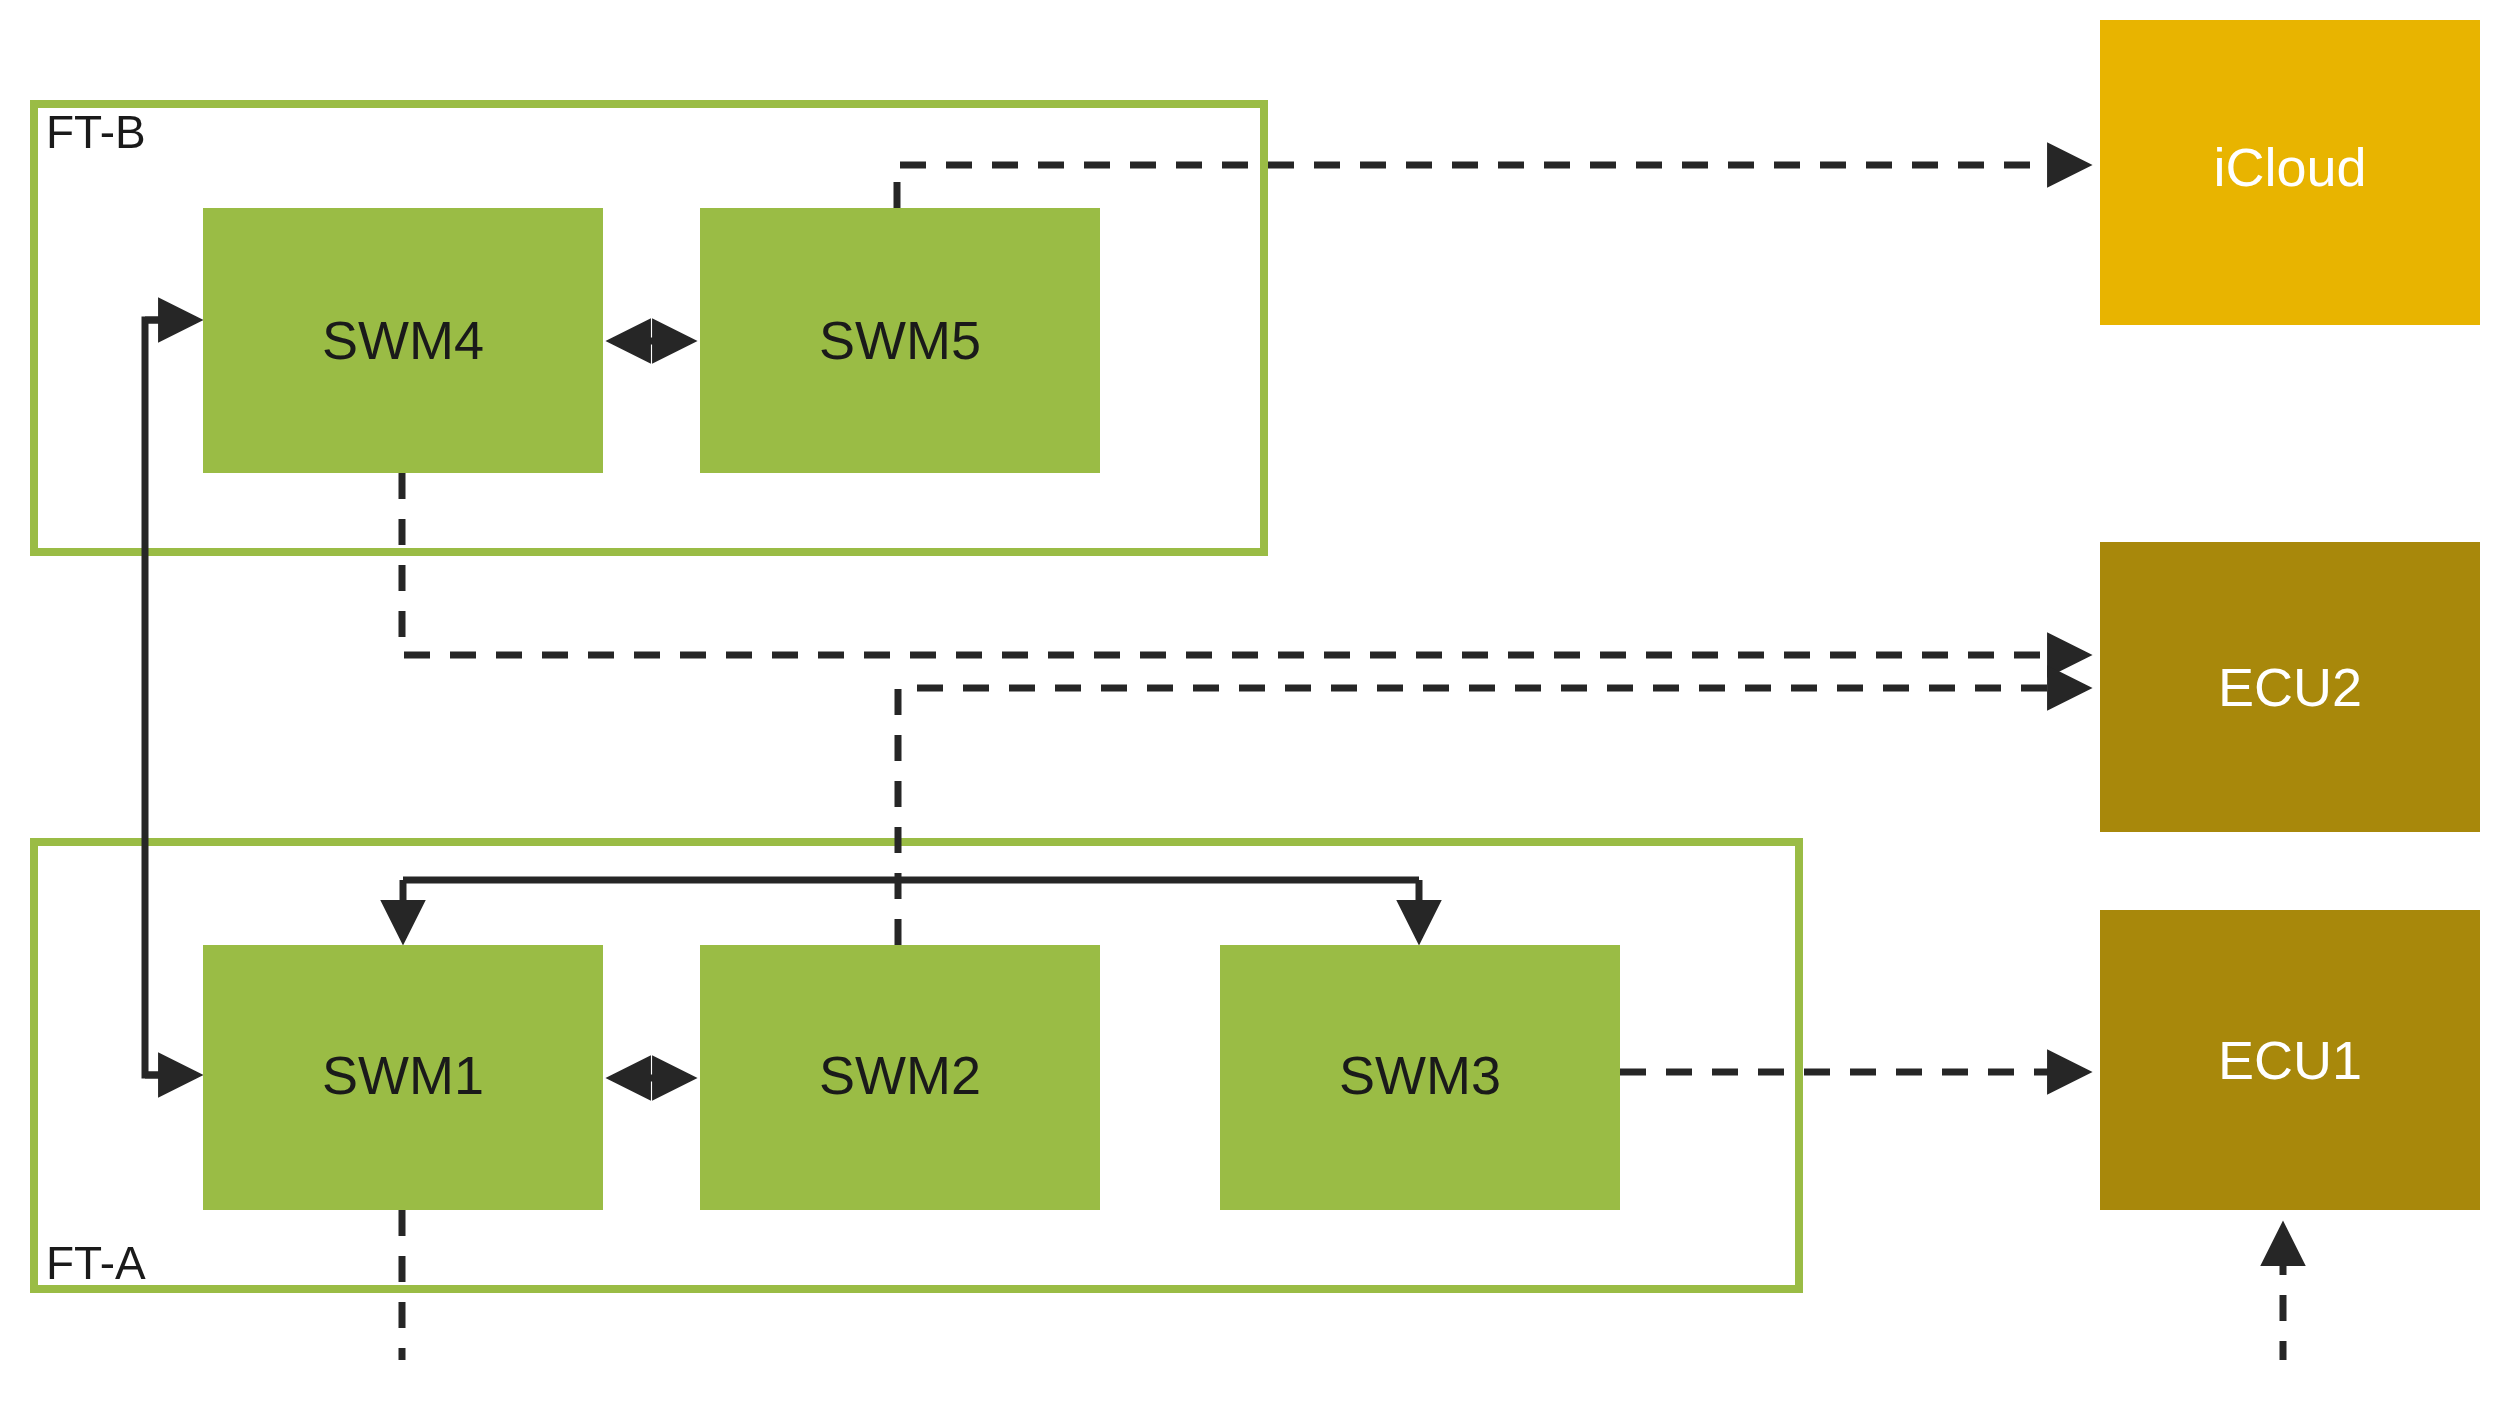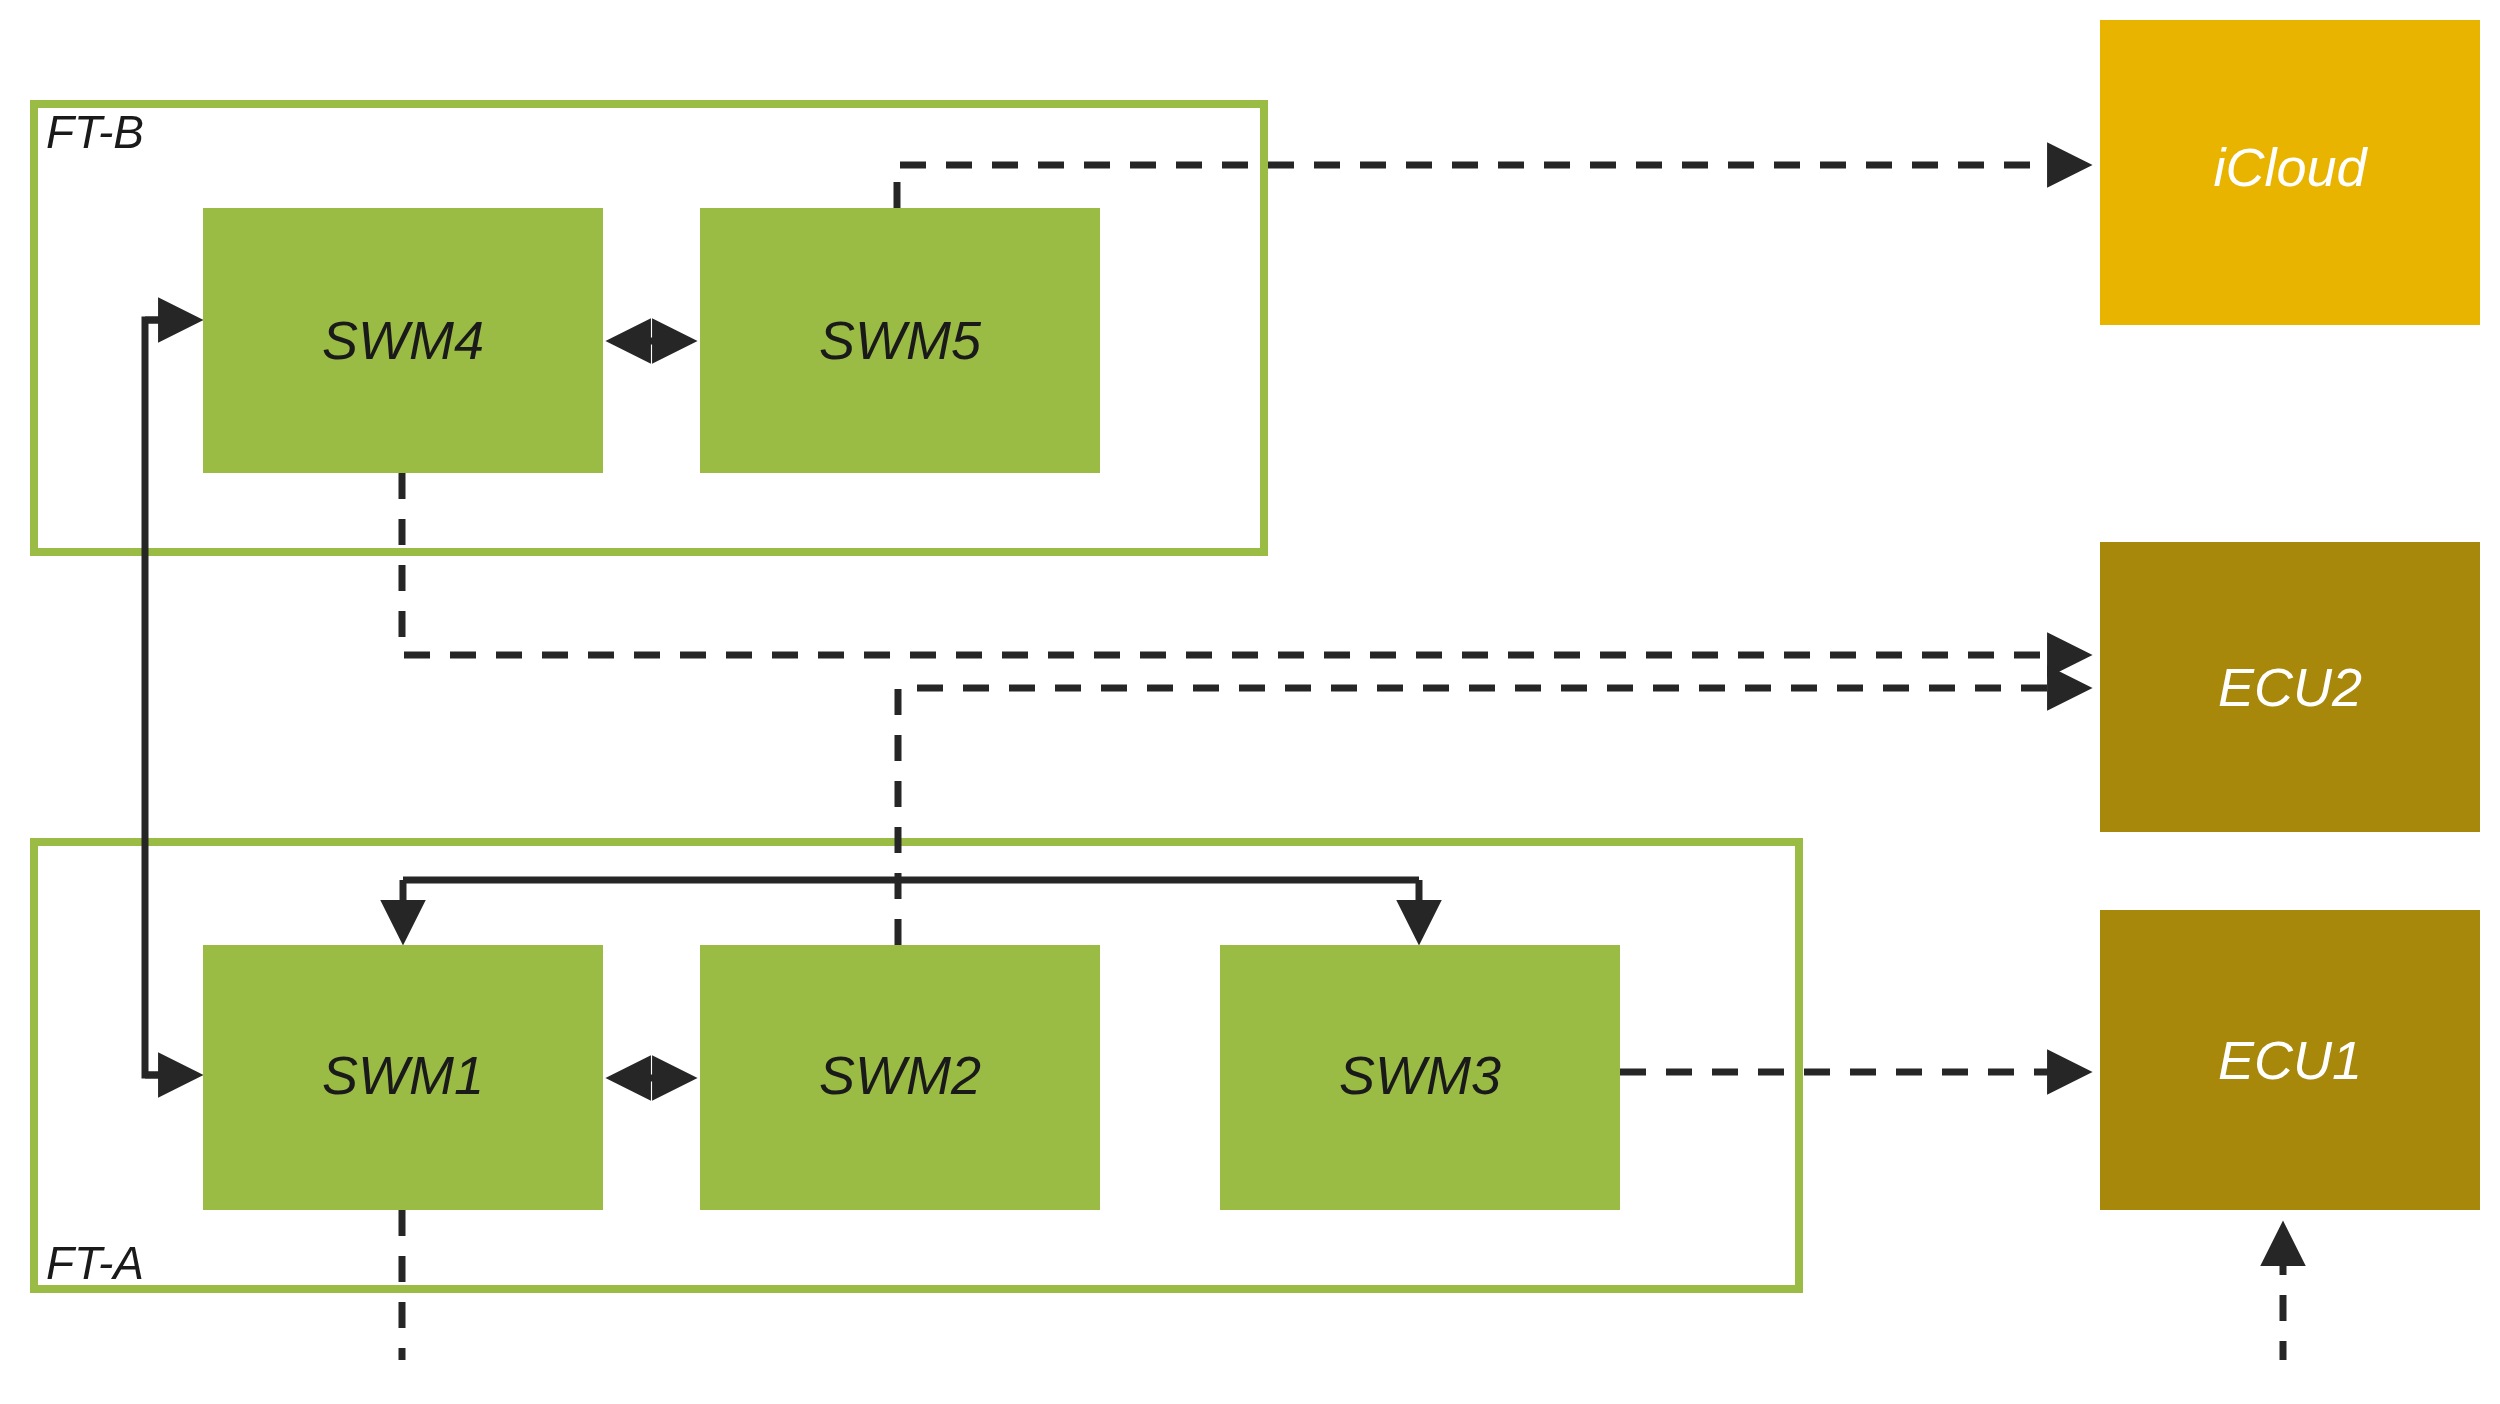--- a/index.html
+++ b/index.html
@@ -7,21 +7,20 @@
     padding: 0;
     background: #ffffff;
   }
   #stage {
     position: relative;
     width: 2500px;
     height: 1360px;
     background: #ffffff;
     overflow: hidden;
     font-family: "Liberation Sans", sans-serif;
-    font-style: italic;
   }
   svg#diagram {
     position: absolute;
     left: 0;
     top: 0;
     width: 2500px;
     height: 1404px;
     display: block;
   }
   .grp-label {

